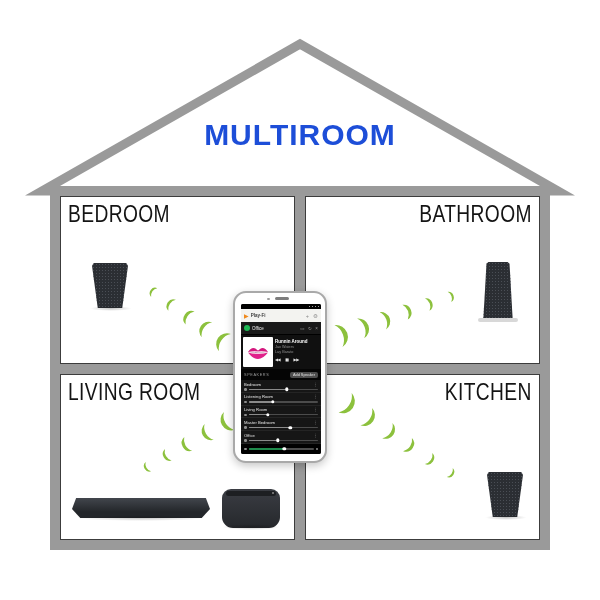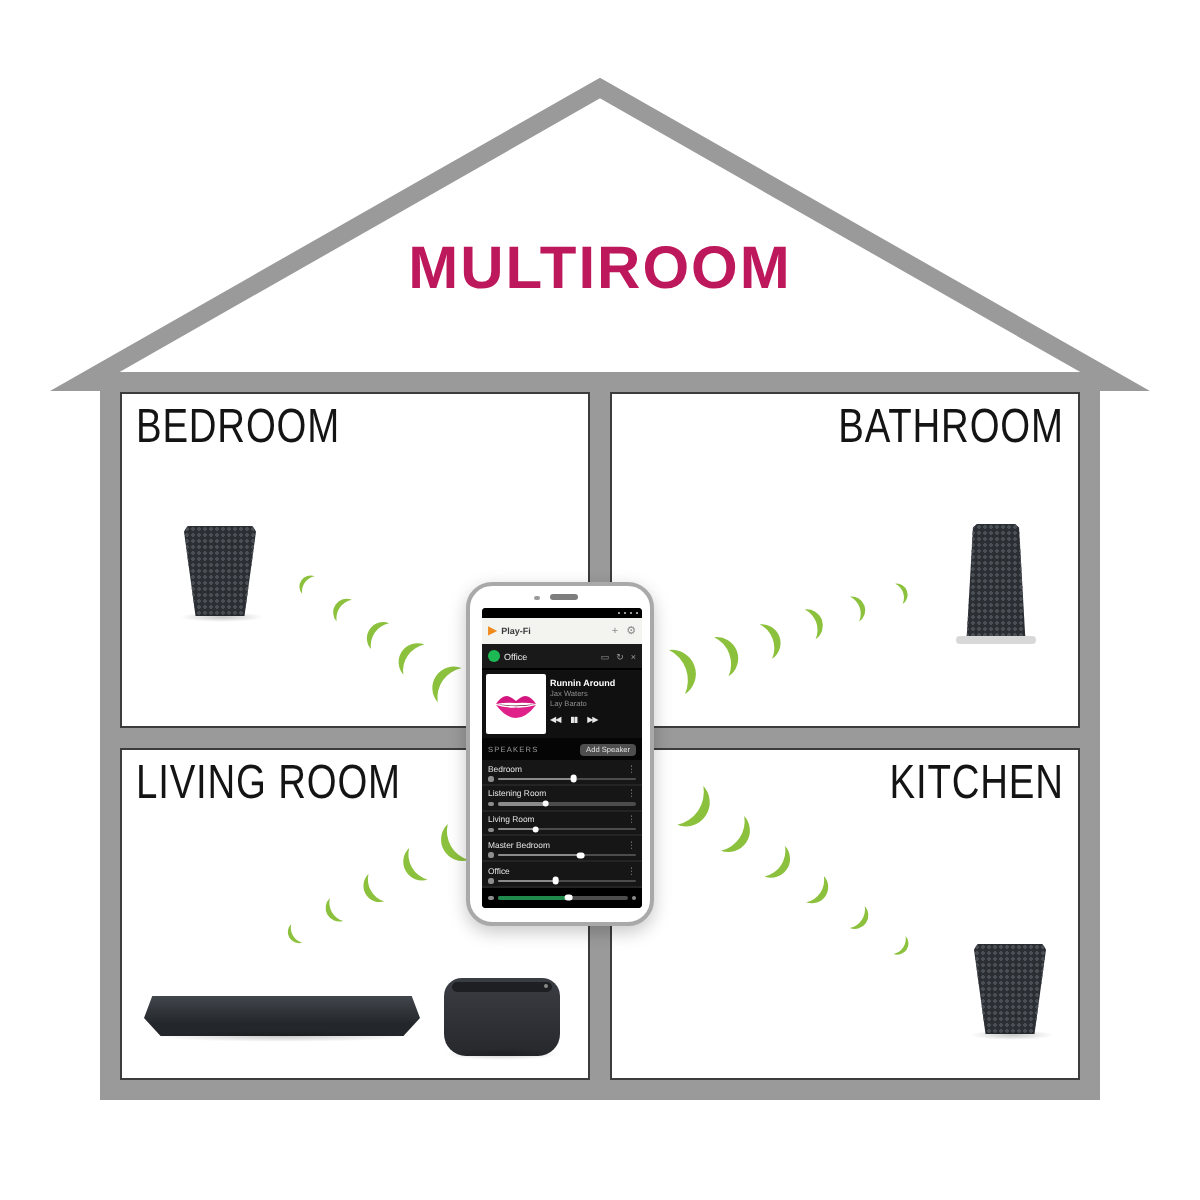--- a/index.html
+++ b/index.html
@@ -3,21 +3,21 @@
 <meta charset="utf-8">
 <style>
   html,body{margin:0;padding:0;background:#fff;}
   *{box-sizing:border-box;}
   .stage{position:relative;width:600px;height:600px;background:#fff;overflow:hidden;
          font-family:"Liberation Sans",sans-serif;}
 
   
   .roof-svg{position:absolute;left:0;top:0;width:600px;height:600px;}
   .house-title{position:absolute;left:0;top:118px;width:600px;text-align:center;
-    font-size:30px;font-weight:bold;letter-spacing:1px;color:#be185d;}
+    font-size:30px;font-weight:bold;letter-spacing:1px;color:#1d4ed8;}
   .house-body{position:absolute;left:50px;top:186px;width:500px;height:364px;background:#9a9a9a;}
   .room{position:absolute;background:#fff;border:1.5px solid #3c3c3c;}
   .room-bedroom{left:10px;top:10px;width:235px;height:168px;}
   .room-bathroom{left:255px;top:10px;width:235px;height:168px;}
   .room-living{left:10px;top:188px;width:235px;height:166px;}
   .room-kitchen{left:255px;top:188px;width:235px;height:166px;}
   .room-label{position:absolute;top:8px;font-size:24px;color:#141414;letter-spacing:.5px;
     transform:scaleX(.8);white-space:nowrap;}
   .lab-left{left:8px;transform-origin:left center;}
   .lab-right{right:8px;transform-origin:right center;}

